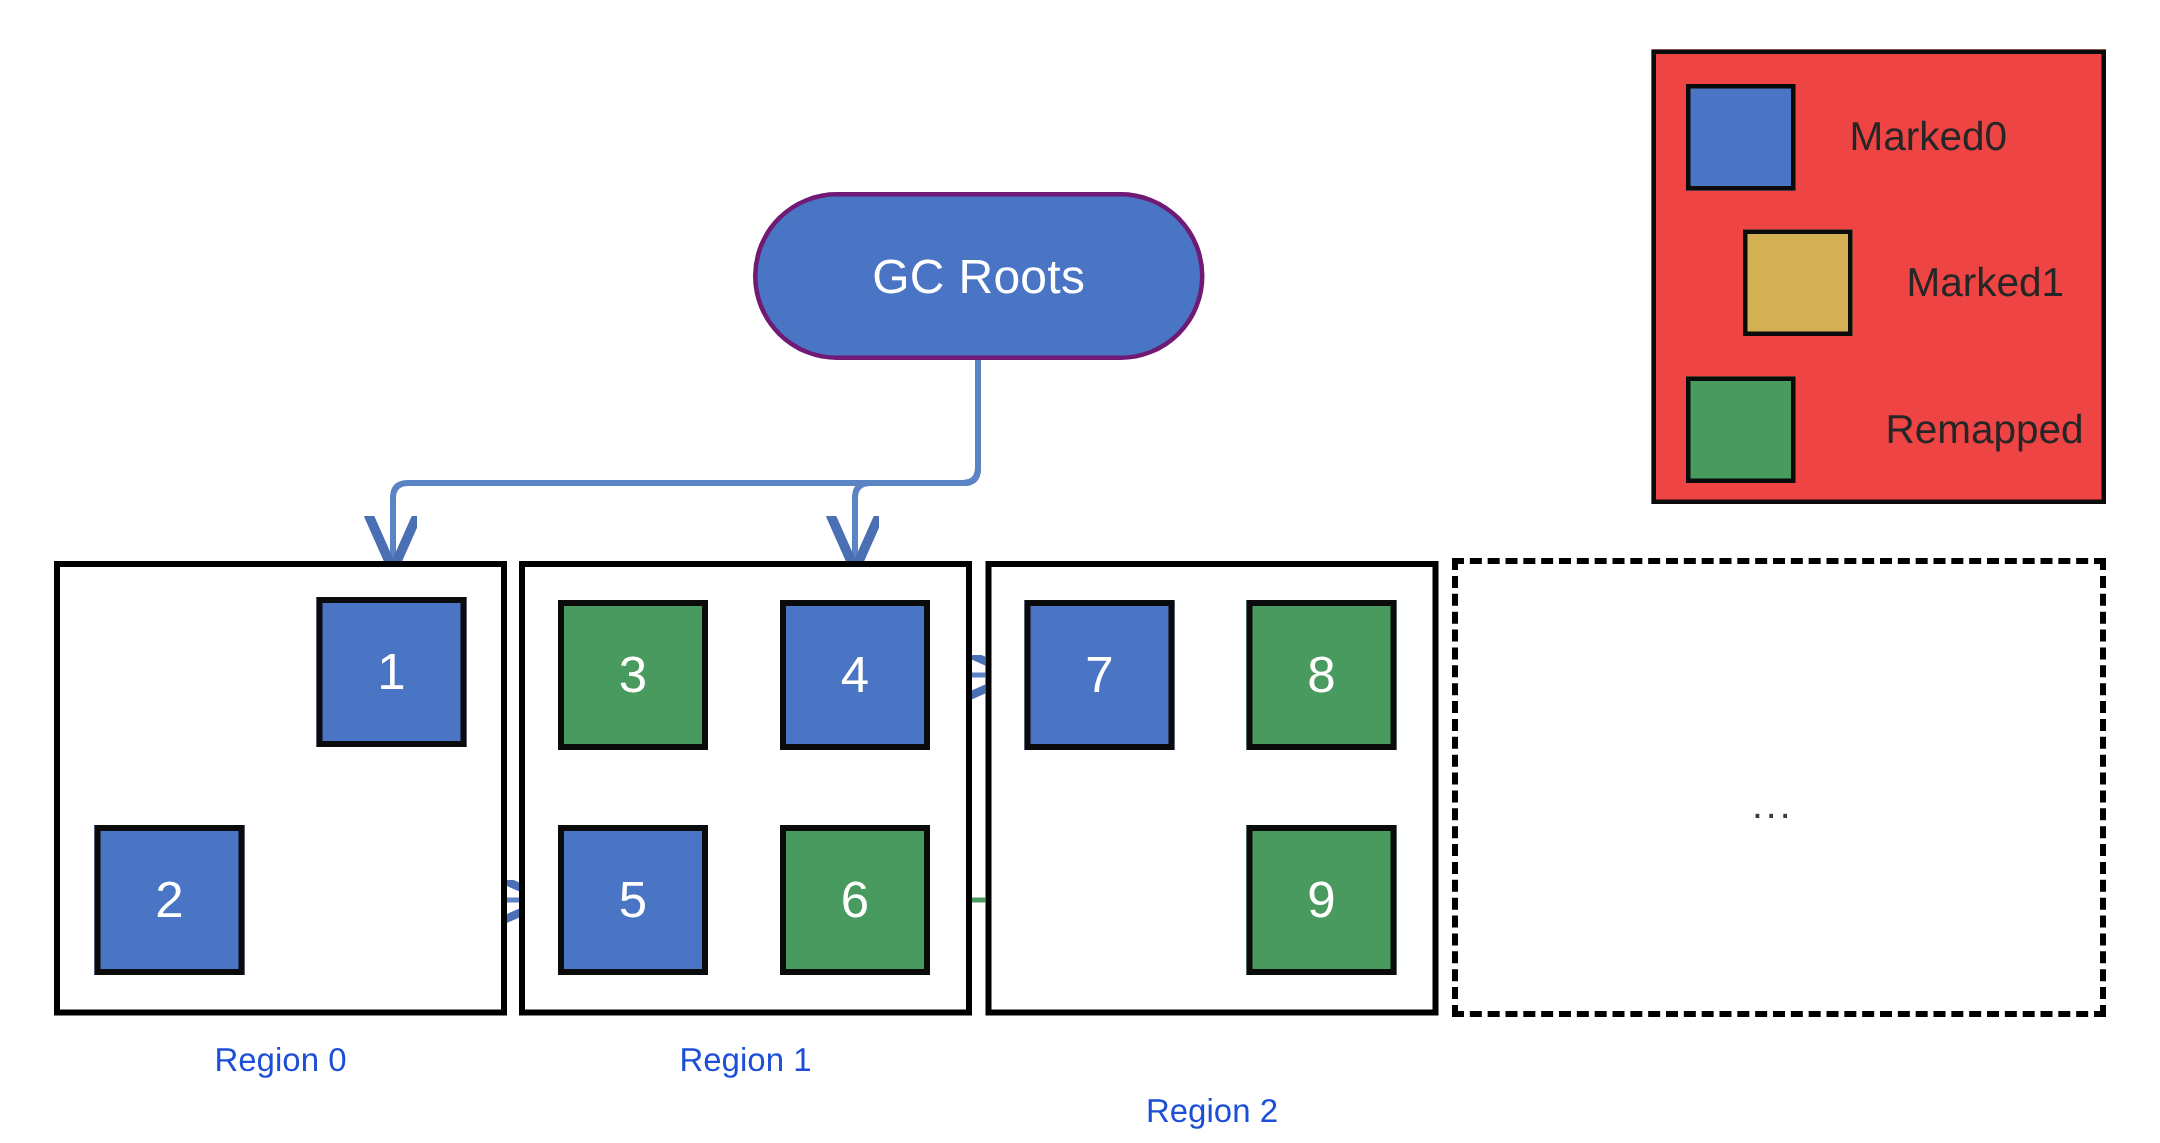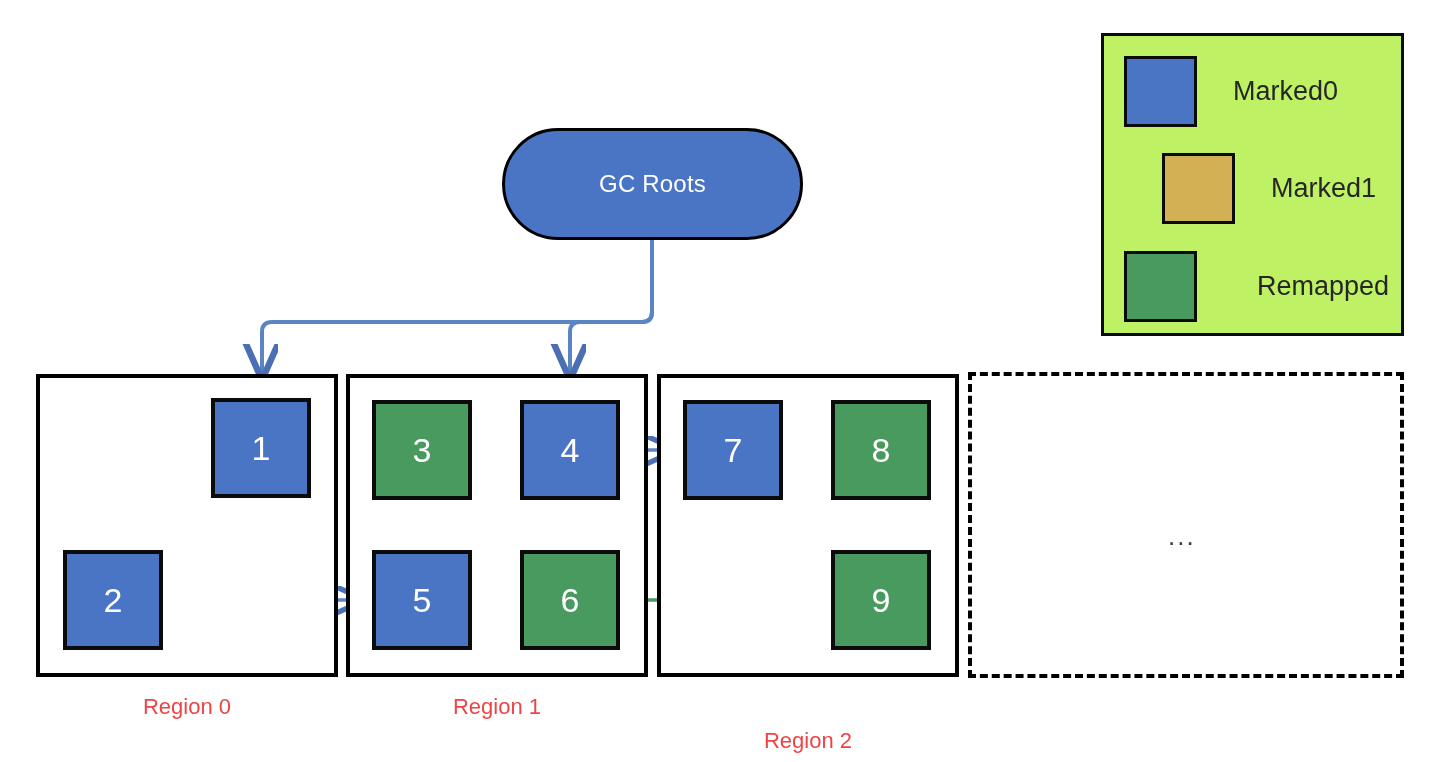--- a/index.html
+++ b/index.html
@@ -31,47 +31,47 @@
   }
   
   .gc-roots {
     position: absolute;
     left: 502px;
     top: 128px;
     width: 301px;
     height: 112px;
     box-sizing: border-box;
     background: #4a74c4;
-    border: 3px solid #000000;
+    border: 3px solid #701a75;
     border-radius: 56px;
     display: flex;
     align-items: center;
     justify-content: center;
     color: #ffffff;
-    font-size: 24px;
+    font-size: 32px;
     letter-spacing: 0.2px;
     z-index: 4;
   }
   
   .region {
     position: absolute;
     box-sizing: border-box;
     background: #ffffff;
     border: 4px solid #000000;
     z-index: 2;
   }
   .region.dashed {
     border: 4px dashed #000000;
     background: transparent;
   }
   .region-label {
     position: absolute;
     text-align: center;
     font-size: 22px;
-    color: #ef4444;
+    color: #1d4ed8;
     z-index: 3;
     white-space: nowrap;
   }
   .ellipsis {
     position: absolute;
     font-size: 26px;
     color: #3a3a3a;
     letter-spacing: 2px;
     z-index: 3;
   }
@@ -92,21 +92,21 @@
   .obj.marked0 { background: #4a74c4; }
   .obj.remapped { background: #499a5f; }
   
   .legend {
     position: absolute;
     left: 1101px;
     top: 33px;
     width: 303px;
     height: 303px;
     box-sizing: border-box;
-    background: #bef264;
+    background: #ef4444;
     border: 3px solid #0b0b0b;
     z-index: 6;
   }
   .legend-row {
     position: absolute;
     left: 20px;
     display: flex;
     align-items: center;
   }
   .legend-row.r0 { top: 20px; }

